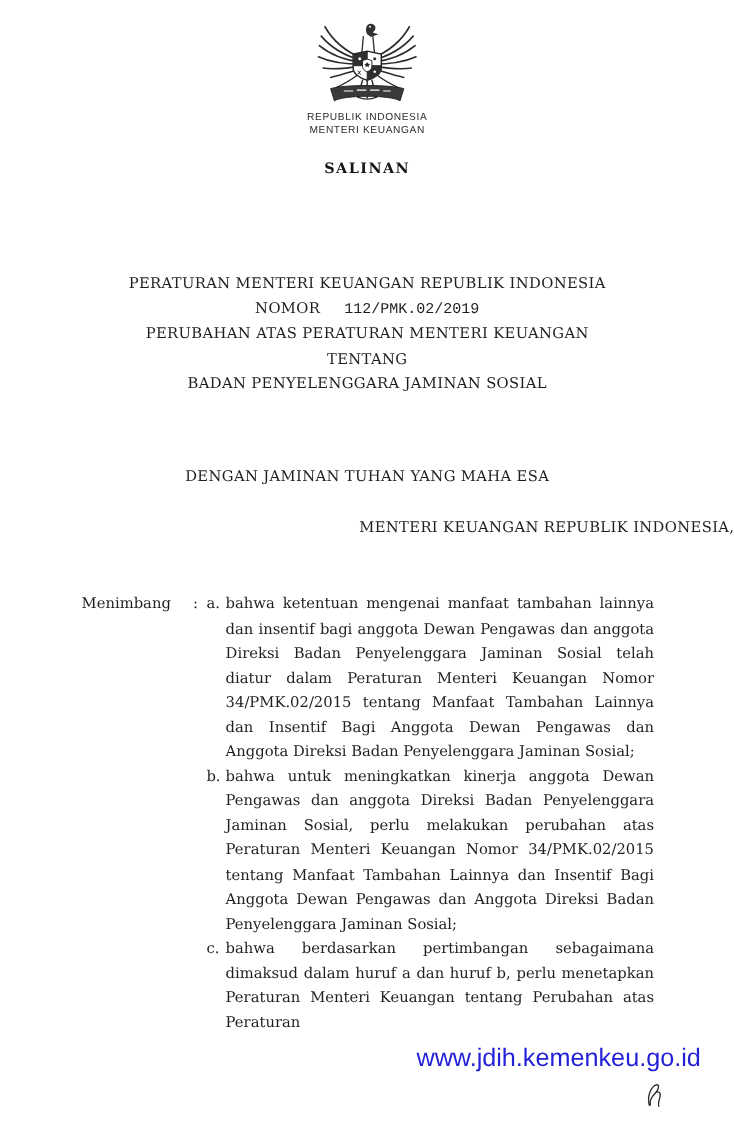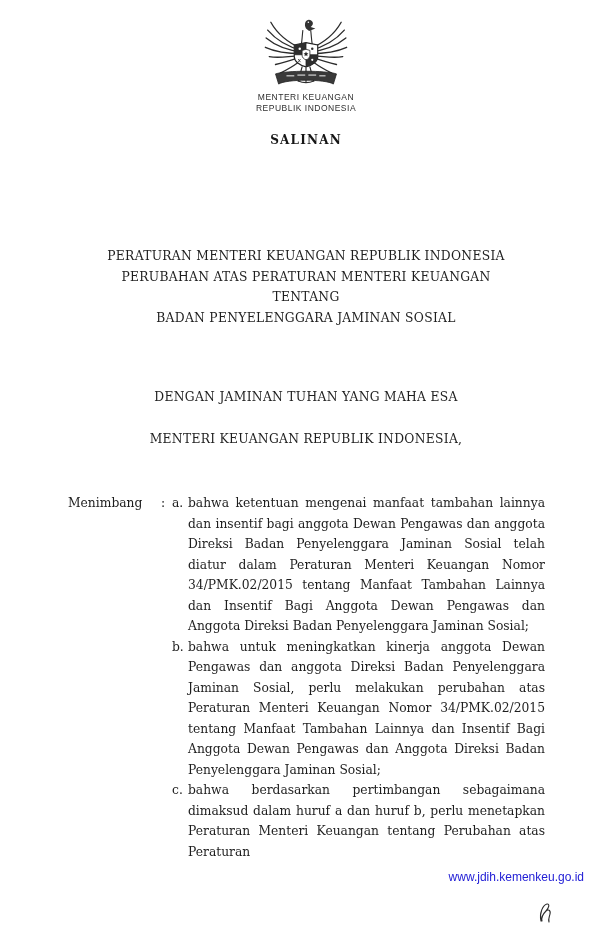--- a/index.html
+++ b/index.html
@@ -19,50 +19,50 @@
     font-family:"Liberation Sans","DejaVu Sans",sans-serif;
     font-size:8.5px;line-height:11px;letter-spacing:.5px;color:#2e2e2e;
   }
   .salinan{
     font-size:12px;font-weight:bold;letter-spacing:1.2px;
     margin-top:19px;color:#161616;
   }
   
   .title-block{
     position:absolute;top:226px;left:0;width:100%;
-    text-align:center;font-size:12.3px;line-height:20.6px;letter-spacing:.3px;margin-top:20px;
+    text-align:center;font-size:12.3px;line-height:20.6px;letter-spacing:.3px;
   }
   .nomor-line .typed{
     font-family:"Liberation Mono","DejaVu Sans Mono",monospace;
     font-size:12.5px;letter-spacing:0;padding-left:20px;
   }
   .invocation,.authority{
     position:absolute;left:0;width:100%;text-align:center;
     font-size:12.3px;letter-spacing:.3px;
   }
   .invocation{top:390px;}
-  .authority{top:432px;}
+  .authority{top:432px;text-align:right;}
   
   .considerations{
     position:absolute;top:493px;left:68px;right:67px;
     display:flex;align-items:flex-start;
     font-size:12.3px;line-height:20.5px;
   }
   .cons-label{width:86px;flex:none;}
   .cons-colon{width:18px;flex:none;text-align:center;}
   .cons-list{list-style:none;margin:0;padding:0;flex:1;}
   .cons-item{display:flex;align-items:flex-start;}
   .cons-marker{width:16px;flex:none;}
   .cons-text{flex:1;text-align:justify;}
   .cons-text.justify-last{text-align-last:justify;}
   
   .footer-url{
     position:absolute;top:870px;right:28px;
     font-family:"Liberation Sans","DejaVu Sans",sans-serif;
-    font-size:12px;font-weight:500;
+    font-size:21px;font-weight:500;
     color:#2320d6;text-decoration:none;
   }
   .paraf{position:absolute;top:901px;left:536px;}
 </style>
 </head>
 <body>
 
 <div class="page">
 
   <header class="letterhead">
@@ -104,27 +104,30 @@
       <circle cx="47" cy="46" r="1.6" fill="#ffffff"></circle>
       <circle cx="63" cy="46" r="1.6" fill="#2e2e2e"></circle>
       <path d="M45,59 l3,4 M48,59 l-3,4" stroke="#2e2e2e" stroke-width="1"></path>
       <circle cx="63" cy="60" r="1.4" fill="#ffffff"></circle>
       <path d="M55,46.5 L60,48 L60,54 C60,57 58,59 55,60 C52,59 50,57 50,54 L50,48 Z" fill="#ffffff" stroke="#222222" stroke-width="1"></path>
       <path d="M55,49.5 l1,2 2.1,.2 -1.6,1.5 .4,2.1 -1.9,-1.1 -1.9,1.1 .4,-2.1 -1.6,-1.5 2.1,-.2 Z" fill="#222222"></path>
 
       <path d="M16,78 C30,73.5 80,73.5 94,78 L90,91 C80,84.5 30,84.5 20,91 Z" fill="#3a3a3a" stroke="#222222" stroke-width="1"></path>
       <path d="M30,80.5 h10 M44,79.5 h10 M58,79.5 h10 M72,80.5 h8" stroke="#ffffff" stroke-width="1.2"></path>
     </svg>
+    <div class="ministry-line">REPUBLIK INDONESIA</div>
     <div class="ministry-line">MENTERI KEUANGAN</div>
-    <div class="ministry-line">REPUBLIK INDONESIA</div>
     <div class="salinan">SALINAN</div>
   </header>
 
   <section class="title-block">
     <div>PERATURAN MENTERI KEUANGAN REPUBLIK INDONESIA</div>
+    <div class="nomor-line">
+      <span>NOMOR</span><span class="typed">112/PMK.02/2019</span>
+    </div>
     <div>PERUBAHAN ATAS PERATURAN MENTERI KEUANGAN</div>
     <div>TENTANG</div>
     <div>BADAN PENYELENGGARA JAMINAN SOSIAL</div>
   </section>
 
   <div class="invocation">DENGAN JAMINAN TUHAN YANG MAHA ESA</div>
   <div class="authority">MENTERI KEUANGAN REPUBLIK INDONESIA,</div>
 
   <section class="considerations">
     <div class="cons-label">Menimbang</div>

